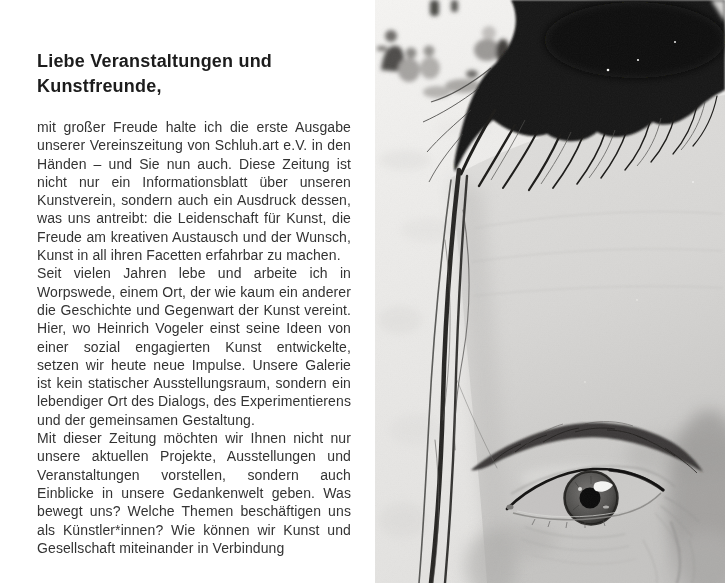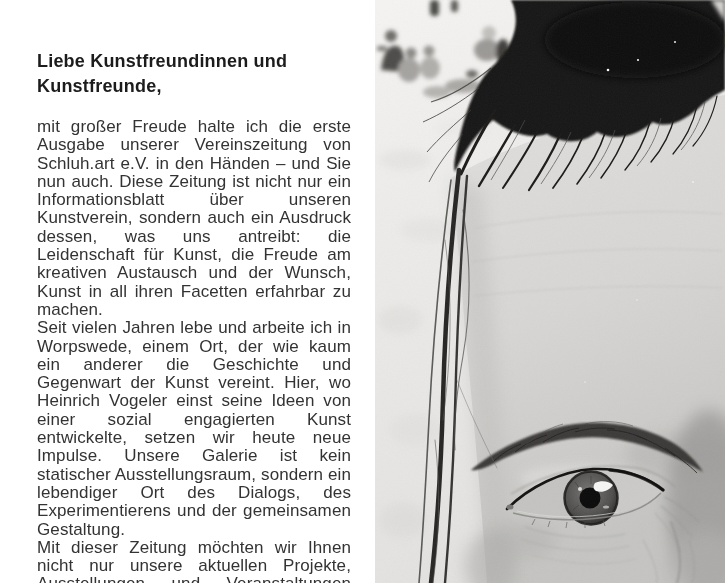--- a/index.html
+++ b/index.html
@@ -16,39 +16,39 @@
     width:314px;
   }
   .article-heading {
     margin:0 0 19px 0;
     font-size:18px; line-height:25px; font-weight:700;
     letter-spacing:0.2px;
     color:#1c1c1c;
   }
   .article-paragraph {
     margin:0;
-    font-size:17px; line-height:18.3px; font-weight:400;
+    font-size:14px; line-height:18.3px; font-weight:400;
     letter-spacing:0.1px;
     color:#333333;
     text-align:justify;
   }
   .photo-col {
     position:absolute;
     left:375px; top:0;
     width:350px; height:583px;
   }
   .photo-col svg { display:block; }
 </style>
 </head>
 <body>
 
 <div class="page">
 
   <div class="text-col">
-    <h1 class="article-heading">Liebe Kunstfreundinnen und Kunstfreunde,</h1>
+    <h1 class="article-heading">Liebe Veranstaltungen und Kunstfreunde,</h1>
     <p class="article-paragraph">mit großer Freude halte ich die erste Ausgabe unserer Vereinszeitung von Schluh.art e.V. in den Händen – und Sie nun auch. Diese Zeitung ist nicht nur ein Informationsblatt über unseren Kunstverein, sondern auch ein Ausdruck dessen, was uns antreibt: die Leidenschaft für Kunst, die Freude am kreativen Austausch und der Wunsch, Kunst in all ihren Facetten erfahrbar zu machen.</p>
     <p class="article-paragraph">Seit vielen Jahren lebe und arbeite ich in Worpswede, einem Ort, der wie kaum ein anderer die Geschichte und Gegenwart der Kunst vereint. Hier, wo Heinrich Vogeler einst seine Ideen von einer sozial engagierten Kunst entwickelte, setzen wir heute neue Impulse. Unsere Galerie ist kein statischer Ausstellungsraum, sondern ein lebendiger Ort des Dialogs, des Experimentierens und der gemeinsamen Gestaltung.</p>
     <p class="article-paragraph">Mit dieser Zeitung möchten wir Ihnen nicht nur unsere aktuellen Projekte, Ausstellungen und Veranstaltungen vorstellen, sondern auch Einblicke in unsere Gedankenwelt geben. Was bewegt uns? Welche Themen beschäftigen uns als Künstler*innen? Wie können wir Kunst und Gesellschaft miteinander in Verbindung</p>
   </div>
 
   <div class="photo-col" role="img" aria-label="Black-and-white close-up of a man's face at a beach: wet dark hair falling across the forehead, one eye and raised eyebrow visible, blurred beachgoers sitting on bright sand in the background">
     <svg width="350" height="583" viewBox="0 0 350 583" xmlns="http://www.w3.org/2000/svg">
       <defs>
         <linearGradient id="sandG" x1="0" y1="0" x2="0.3" y2="1">
           <stop offset="0" stop-color="#f5f4f2"></stop>

